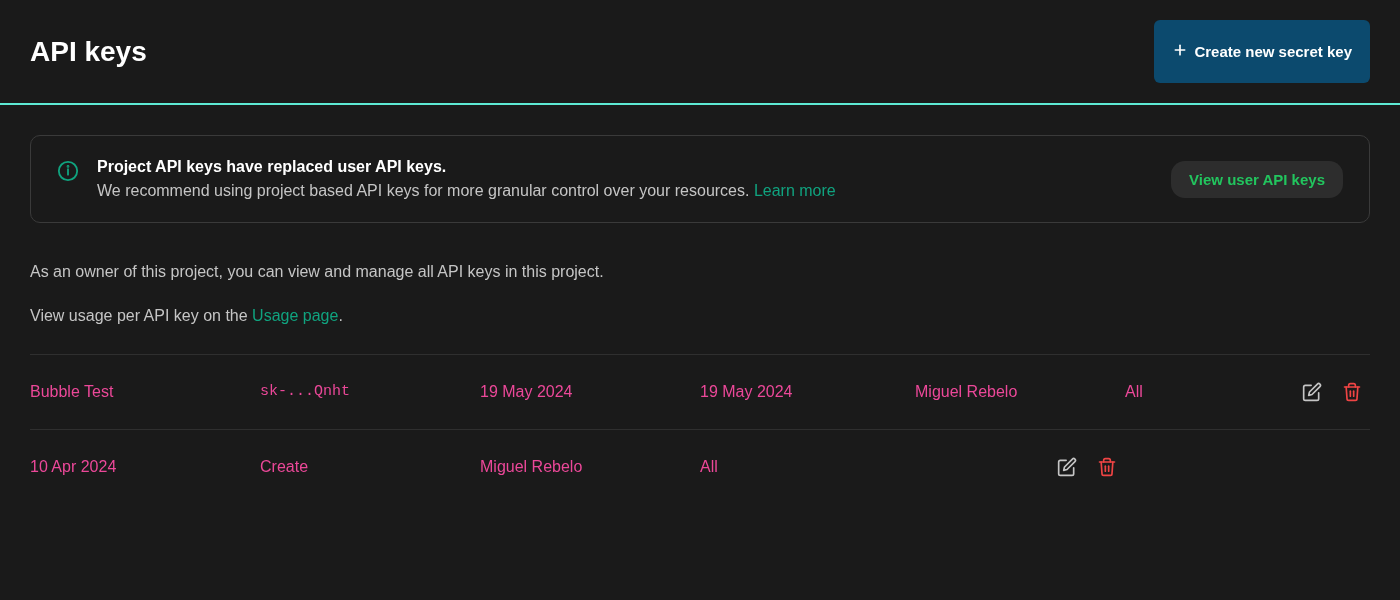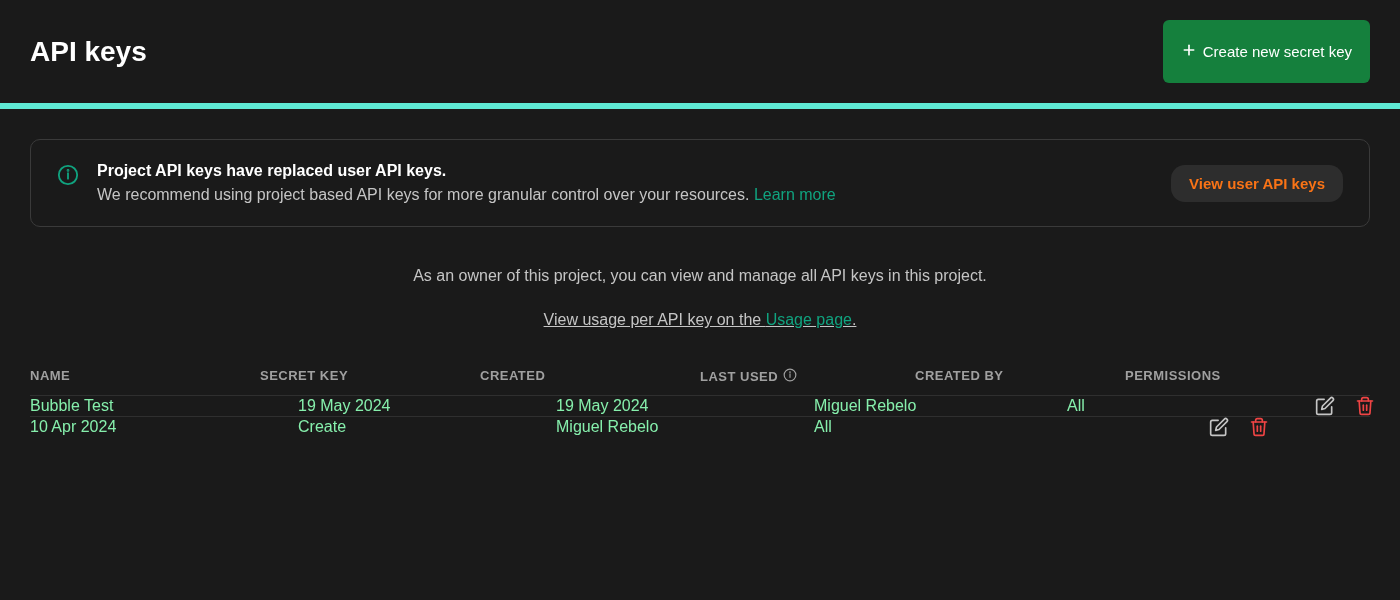--- a/index.html
+++ b/index.html
@@ -13,35 +13,35 @@
       font-family: -apple-system, BlinkMacSystemFont, "Segoe UI", Helvetica, Arial, sans-serif;
       width: 1400px;
       height: 600px;
       overflow: hidden;
     }
     .header {
       display: flex;
       justify-content: space-between;
       align-items: center;
       padding: 20px 30px 20px 30px;
-      border-bottom: 6px solid #5eead4;
+      border-bottom: 2px solid #5eead4;
     }
     .page-title {
       font-size: 28px;
       font-weight: 700;
       color: #ffffff;
     }
     .create-btn {
-      background: #15803d;
+      background: #0c4a6e;
       color: #ffffff;
       border: none;
       padding: 22px 18px;
       border-radius: 6px;
       font-size: 15px;
-      font-weight: 400;
+      font-weight: 700;
       cursor: pointer;
       display: flex;
       align-items: center;
       gap: 6px;
     }
     .create-btn svg {
       width: 16px;
       height: 16px;
     }
     .content {
@@ -84,39 +84,37 @@
       font-size: 16px;
       color: #c5c5c5;
     }
     .link {
       color: #10a37f;
       text-decoration: none;
       cursor: pointer;
     }
     .view-user-btn {
       background: #2d2d2d;
-      color: #f97316;
+      color: #22c55e;
       border: none;
       padding: 10px 18px;
       border-radius: 14px;
       font-size: 15px;
       font-weight: 600;
       cursor: pointer;
       flex-shrink: 0;
     }
     .description {
       font-size: 16px;
       line-height: 1.65;
       color: #c5c5c5;
       margin-bottom: 18px;
-      text-align: center;
     }
     .description:last-of-type {
       margin-bottom: 24px;
-      text-decoration: underline;
     }
     .table {
       width: 100%;
     }
     .table-header {
       display: grid;
       grid-template-columns: 230px 220px 220px 215px 210px 1fr auto;
       padding: 10px 0;
       font-size: 13px;
       font-weight: 600;
@@ -129,26 +127,25 @@
       gap: 5px;
     }
     .th-lastused svg {
       width: 14px;
       height: 14px;
       stroke: #a0a0a0;
     }
     .table-row {
       display: grid;
       grid-template-columns: 230px 220px 220px 215px 210px 1fr auto;
-      padding: 0 0;
+      padding: 27px 0;
       border-top: 1px solid #2f2f2f;
       align-items: center;
       font-size: 16px;
-      color: #86efac;
-      gap: 38px;
+      color: #ec4899;
     }
     .secret-key {
       font-family: "SFMono-Regular", Consolas, "Liberation Mono", Menlo, monospace;
       font-size: 15px;
     }
     .row-actions {
       display: flex;
       gap: 20px;
       justify-content: flex-end;
       padding-right: 8px;
@@ -199,42 +196,25 @@
     </div>
     <button class="view-user-btn">View user API keys</button>
   </div>
 
   <p class="description">As an owner of this project, you can view and manage all API keys in this project.</p>
   <p class="description">
     <span>View usage per API key on the </span><a class="link">Usage page</a><span>.</span>
   </p>
 
   <div class="table">
-    <div class="table-header">
-      <div>NAME</div>
-      <div>SECRET KEY</div>
-      <div>CREATED</div>
-      <div class="th-lastused">
-        <span>LAST USED</span>
-        <span>
-          <svg viewBox="0 0 24 24" fill="none" stroke-width="2" stroke-linecap="round">
-            <circle cx="12" cy="12" r="10"></circle>
-            <line x1="12" y1="10" x2="12" y2="16"></line>
-            <circle cx="12" cy="7" r="0.5" fill="#a0a0a0"></circle>
-          </svg>
-        </span>
-      </div>
-      <div>CREATED BY</div>
-      <div>PERMISSIONS</div>
-      <div></div>
-    </div>
 
     <div id="table-body">
         <div class="table-row">
     <div>Bubble Test</div>
+    <div class="secret-key">sk-...Qnht</div>
     <div>19 May 2024</div>
     <div>19 May 2024</div>
     <div>Miguel Rebelo</div>
     <div>All</div>
     <div class="row-actions">
       <span class="action-icon edit-icon">
         <svg viewBox="0 0 24 24" fill="none" stroke-width="2" stroke-linecap="round" stroke-linejoin="round">
           <path d="M11 4H4a2 2 0 0 0-2 2v14a2 2 0 0 0 2 2h14a2 2 0 0 0 2-2v-7"></path>
           <path d="M18.5 2.5a2.121 2.121 0 0 1 3 3L12 15l-4 1 1-4 9.5-9.5z"></path>
         </svg>

